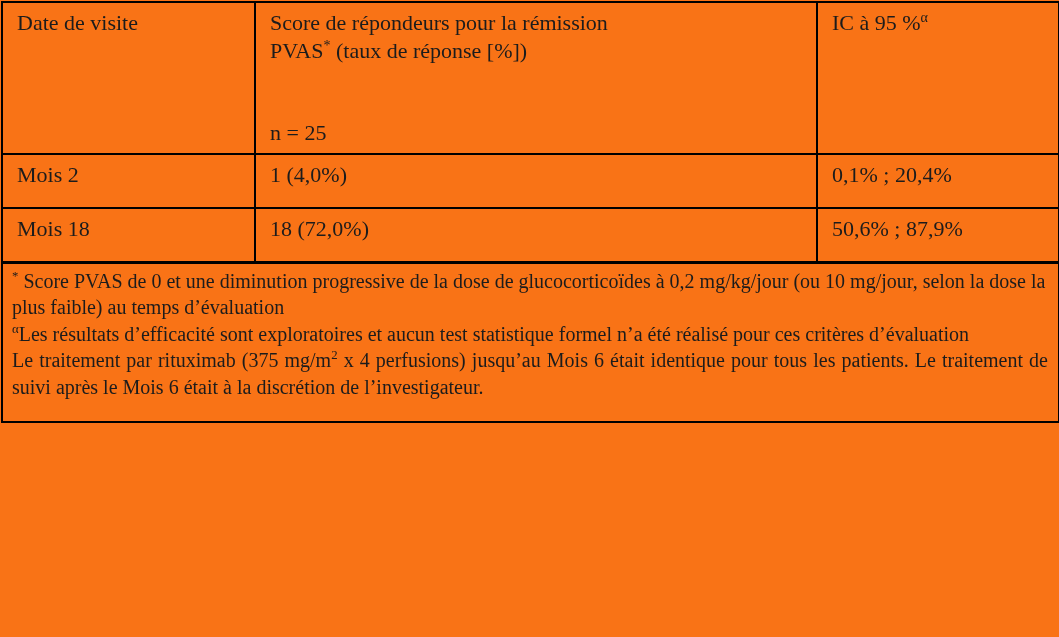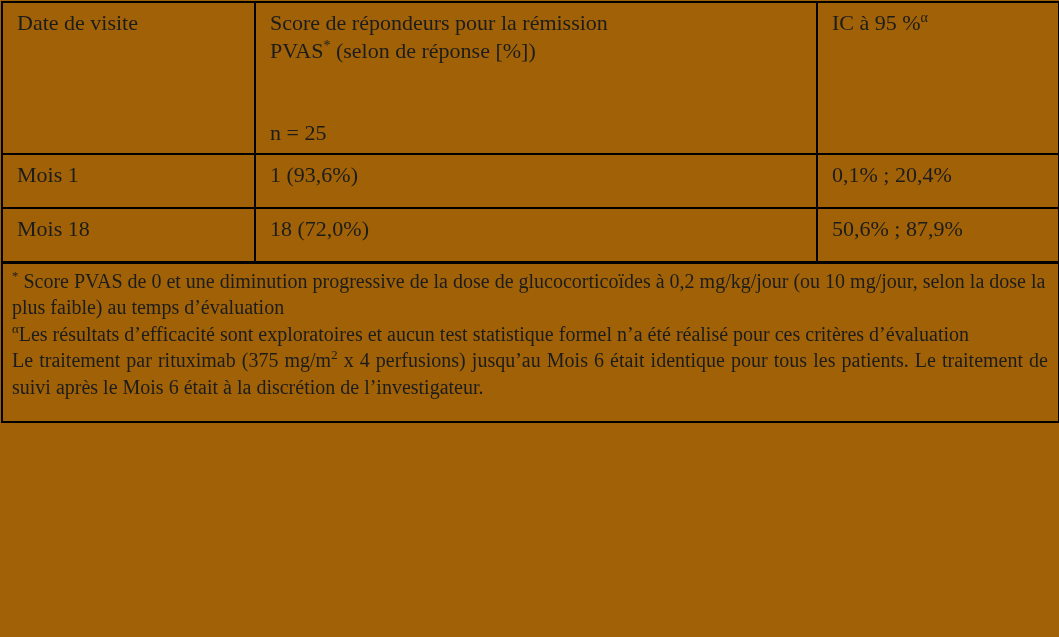--- a/index.html
+++ b/index.html
@@ -1,20 +1,20 @@
 <!DOCTYPE html>
 <html lang="fr"><head>
 <meta charset="utf-8">
 <style>
   * { margin: 0; padding: 0; box-sizing: border-box; }
   html, body { background: #ffffff; }
   .page {
     width: 1059px;
     height: 637px;
-    background: #a16207;
+    background: #f97316;
     color: #1c1c1c;
     font-family: "Liberation Serif", "DejaVu Serif", serif;
     overflow: hidden;
     position: relative;
   }
   table.doc-table {
     width: 1057px;
     margin: 1px 0 0 1px;
     border-collapse: collapse;
     table-layout: fixed;
@@ -60,33 +60,33 @@
       <col class="c1">
       <col class="c2">
       <col class="c3">
     </colgroup>
     <thead>
       <tr>
         <th>Date de visite</th>
         <th>
           <div>
             <span>Score de répondeurs pour la rémission</span><br>
-            <span>PVAS</span><sup>*</sup><span> (selon de réponse [%])</span>
+            <span>PVAS</span><sup>*</sup><span> (taux de réponse [%])</span>
           </div>
           <div class="n-label">n = 25</div>
         </th>
         <th>
           <span>IC à 95 %</span><sup>α</sup>
         </th>
       </tr>
     </thead>
     <tbody>
       <tr>
-        <td>Mois 1</td>
-        <td>1 (93,6%)</td>
+        <td>Mois 2</td>
+        <td>1 (4,0%)</td>
         <td>0,1% ; 20,4%</td>
       </tr>
       <tr>
         <td>Mois 18</td>
         <td>18 (72,0%)</td>
         <td>50,6% ; 87,9%</td>
       </tr>
     </tbody>
     <tfoot>
       <tr>

